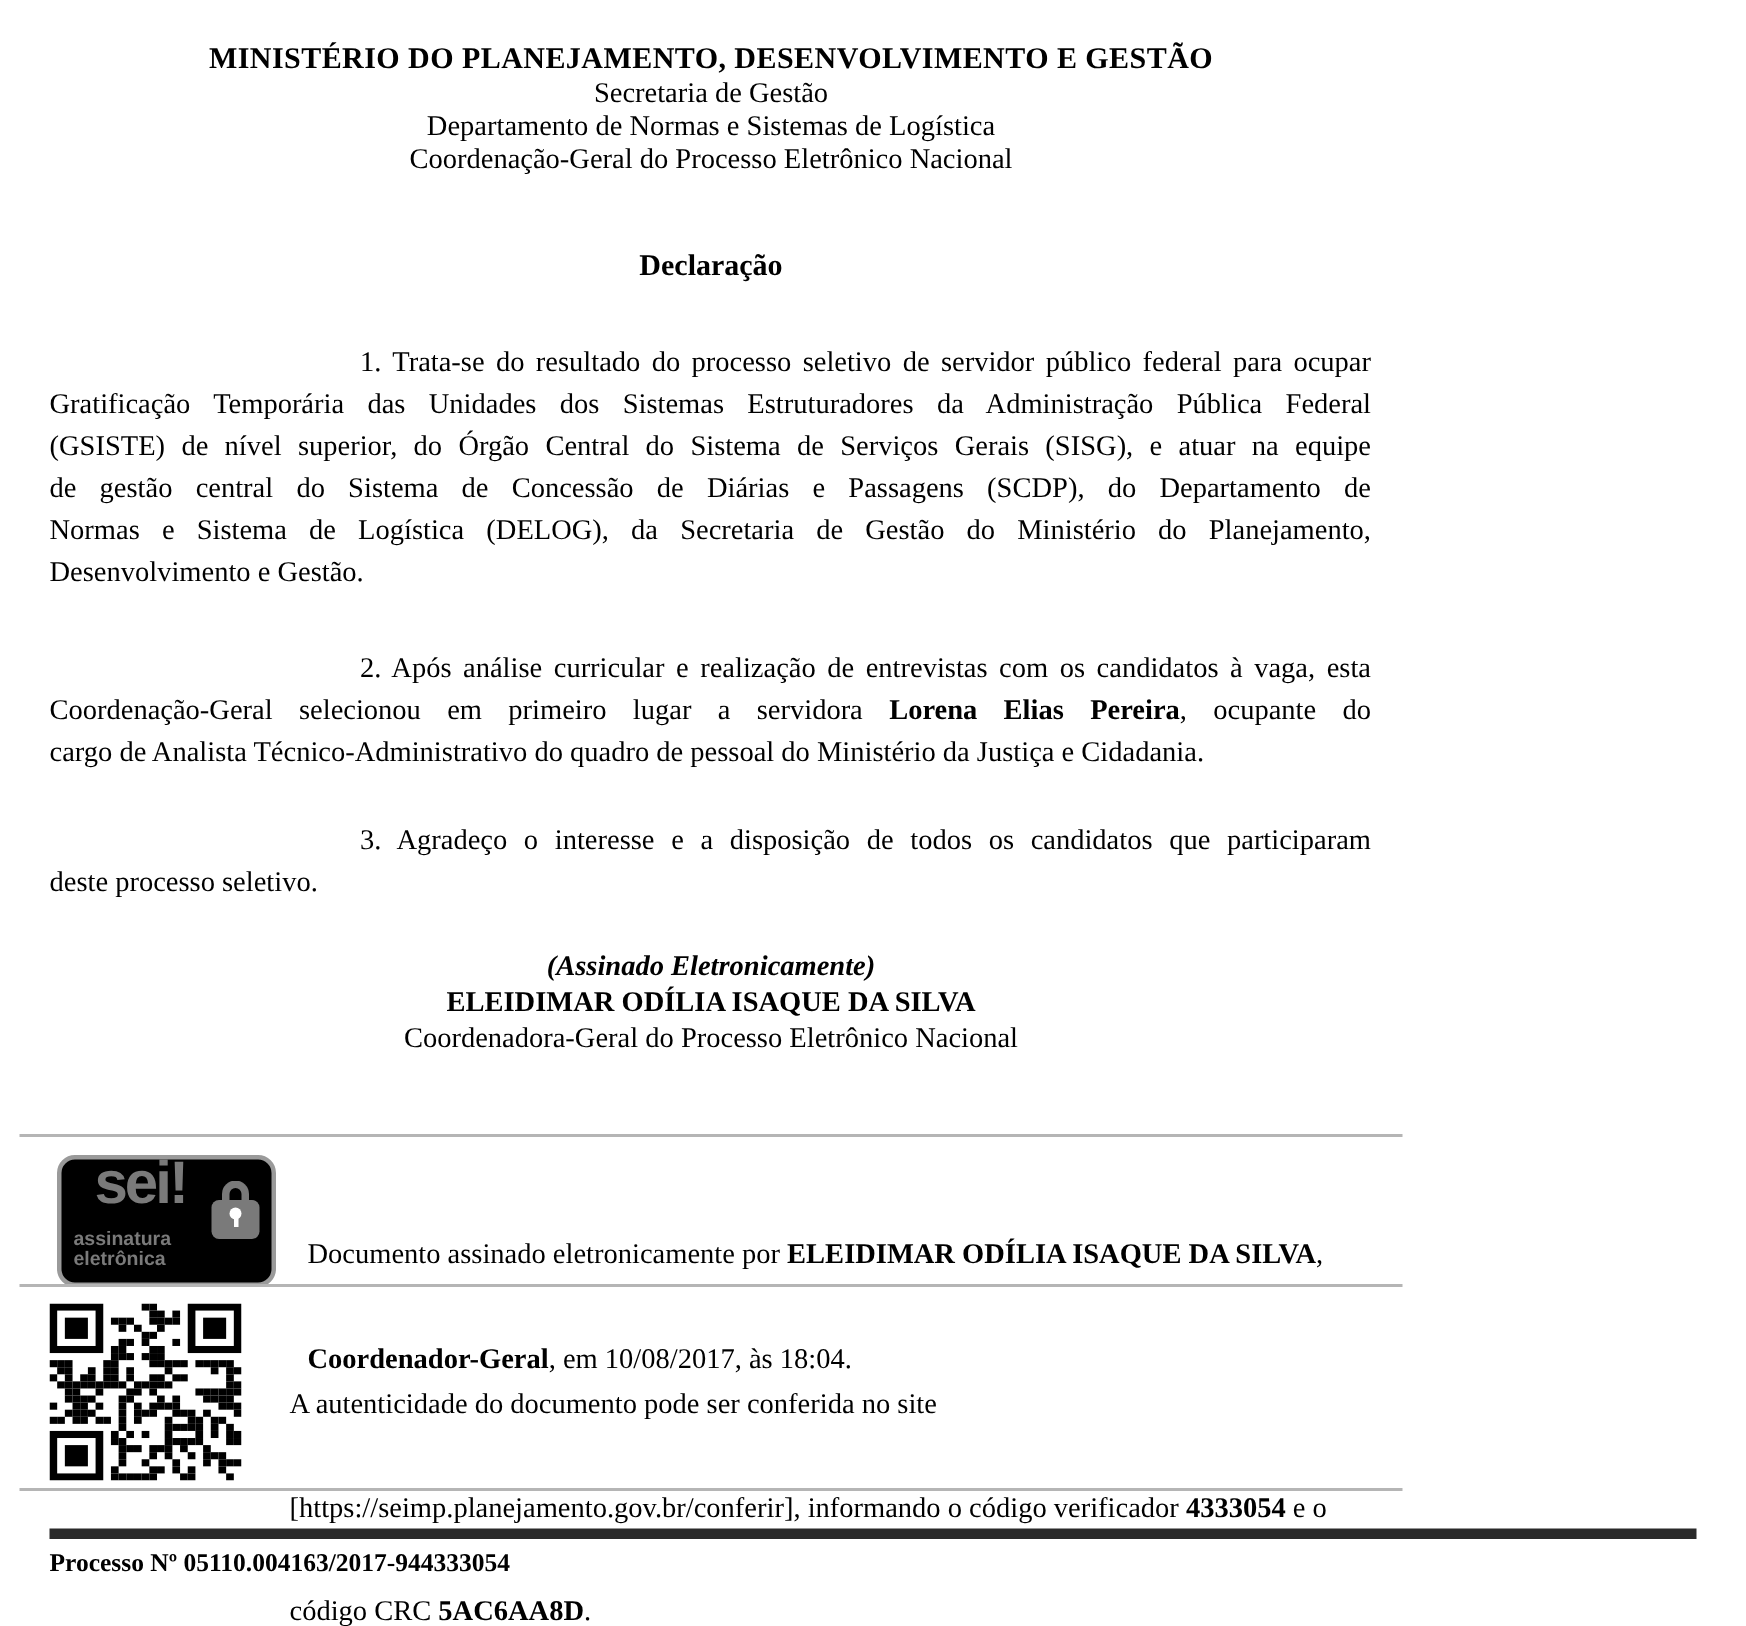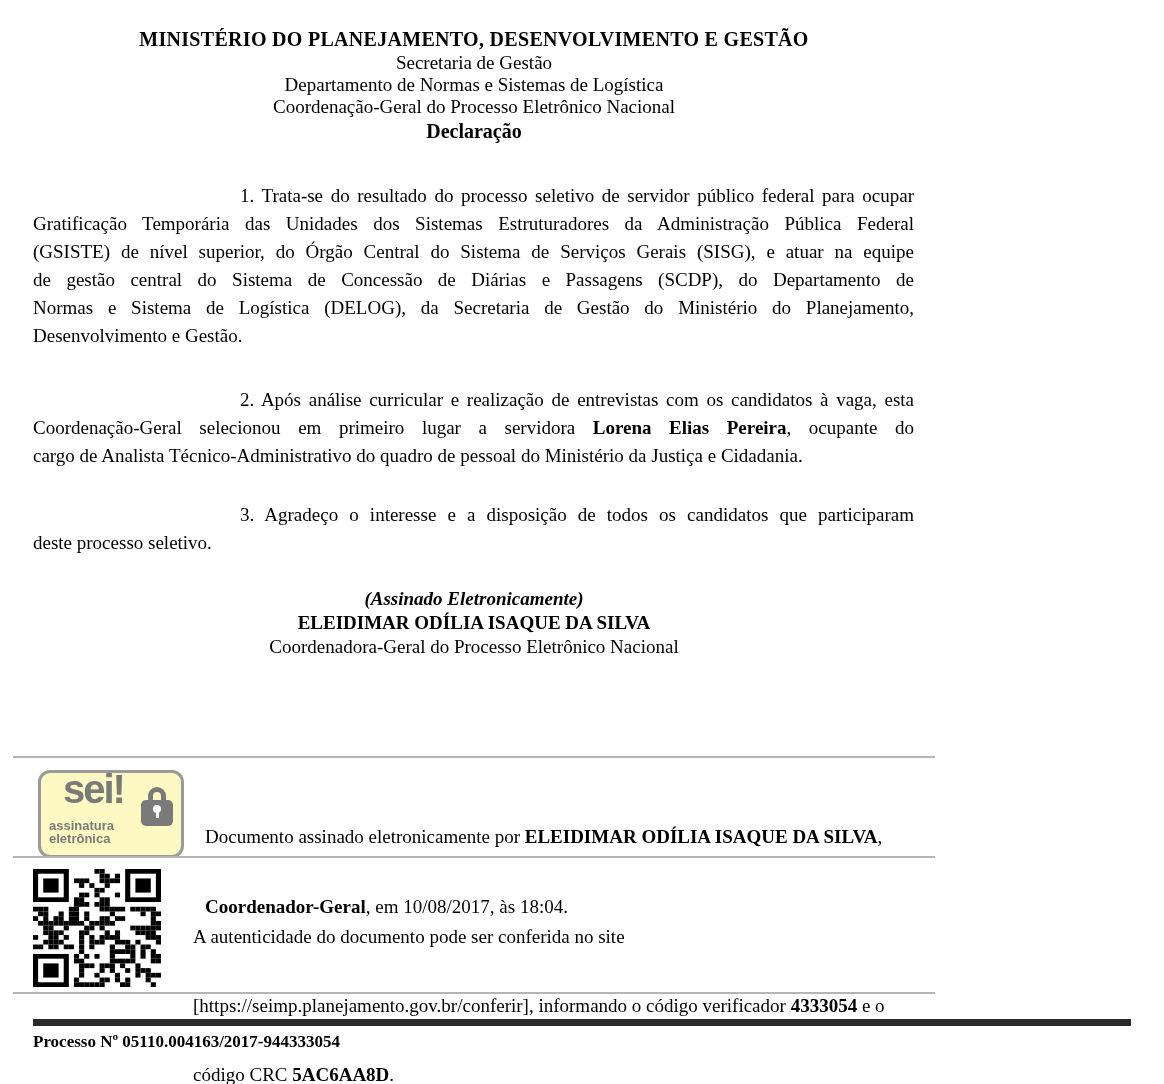--- a/index.html
+++ b/index.html
@@ -16,21 +16,21 @@
     position:relative;overflow:hidden;
   }
   .page{position:relative;width:948px;height:1084px;}
 
   
   .doc-header{padding-top:26px;text-align:center;}
   .doc-header .ministry{font-weight:bold;font-size:20px;letter-spacing:.3px;line-height:26px;}
   .doc-header .subline{font-size:19px;line-height:22px;}
 
   
-  .doc-title{text-align:center;font-weight:bold;font-size:20px;line-height:26px;}
+  .doc-title{margin-top:46px;text-align:center;font-weight:bold;font-size:20px;line-height:26px;}
   .process-line{margin:12px 34px 0 33px;text-align:right;font-size:19px;line-height:26px;}
 
   
   .para{margin:0 34px 0 33px;font-size:19px;}
   .para .line{text-align:justify;text-align-last:justify;line-height:28px;}
   .para .line.last{text-align-last:left;}
   .para .line:first-child{text-indent:207px;}
   #paragraph-1{margin-top:38px;}
   #paragraph-2{margin-top:36px;}
   #paragraph-3{margin-top:31px;}
@@ -42,21 +42,21 @@
 
   .divider{position:absolute;left:13px;right:13px;height:2px;background:var(--divider);}
   #divider-1{top:756px;}
   #divider-2{top:856px;}
   #divider-3{top:992px;}
 
   
   .sei-box{
     position:absolute;left:38px;top:770px;width:146px;height:88px;
     border:3px solid #9a9a9a;border-radius:12px;box-sizing:border-box;
-    background:#fef9c3;
+    background:#000000;
   }
   .sei-word{
     position:absolute;left:22px;top:-6px;
     font-family:"Liberation Sans", sans-serif;font-weight:bold;
     font-size:40px;color:var(--sei);letter-spacing:-2px;line-height:44px;
   }
   .sei-sub{
     position:absolute;left:8px;top:46px;
     font-family:"Liberation Sans", sans-serif;font-weight:bold;
     font-size:13px;color:var(--sei);line-height:13px;

